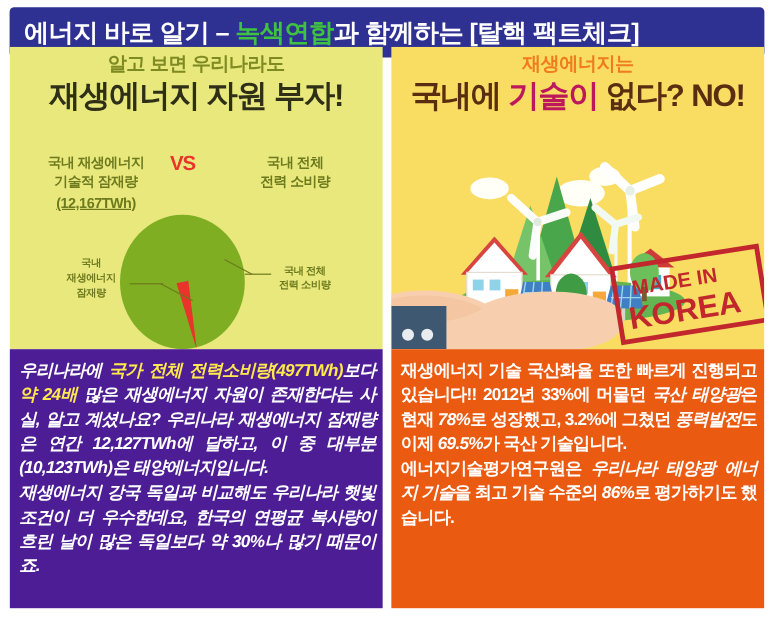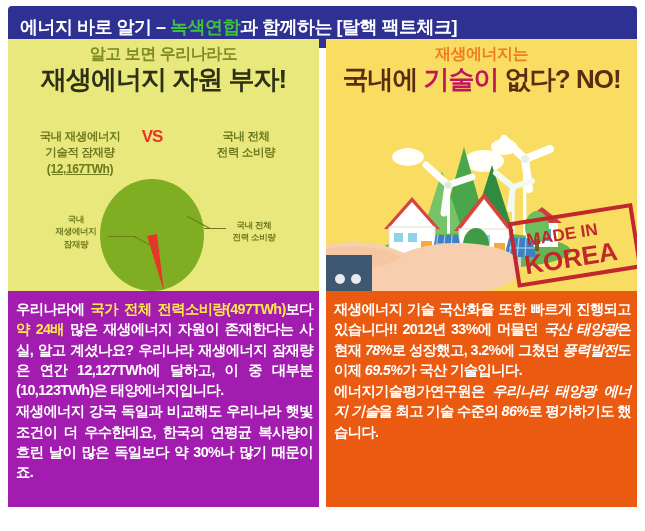--- a/index.html
+++ b/index.html
@@ -18,21 +18,21 @@
   .banner{
     position:absolute;left:8px;top:6px;width:629px;height:42px;
     background:#2e3192;
     border-radius:4px;
     display:flex;align-items:center;
     box-sizing:border-box;
     padding:0 12px;
   }
   .banner-text{
     color:#ffffff;
-    font-size:18px;
+    font-size:21px;
     font-weight:bold;
     letter-spacing:-0.5px;
     white-space:nowrap;
   }
   .banner-text .hl{color:#3fc23f;}
 
   
   .panel{position:absolute;top:39px;width:311px;height:468px;overflow:hidden;}
   .panel-left{left:8px;}
   .panel-right{left:326px;}
@@ -123,21 +123,21 @@
   .textblock{
     position:absolute;left:0;top:252px;width:311px;height:216px;
     box-sizing:border-box;
     padding:8px 6px 4px 8px;
     font-size:14.3px;
     line-height:1.42;
     letter-spacing:-0.6px;
     color:#ffffff;
     font-weight:bold;
   }
-  .tb-green{background:#a21caf;}
+  .tb-green{background:#4c1d95;font-style:italic;}
   .tb-orange{background:#ea5a11;}
   .tb-green .y{color:#ffe84d;}
   .tb-orange .y{color:#ffffff;font-style:italic;}
   .tb p{margin:0 0 1px 0;text-align:justify;text-justify:inter-character;}
 </style>
 </head>
 <body>
 
 <div id="infographic">
 

